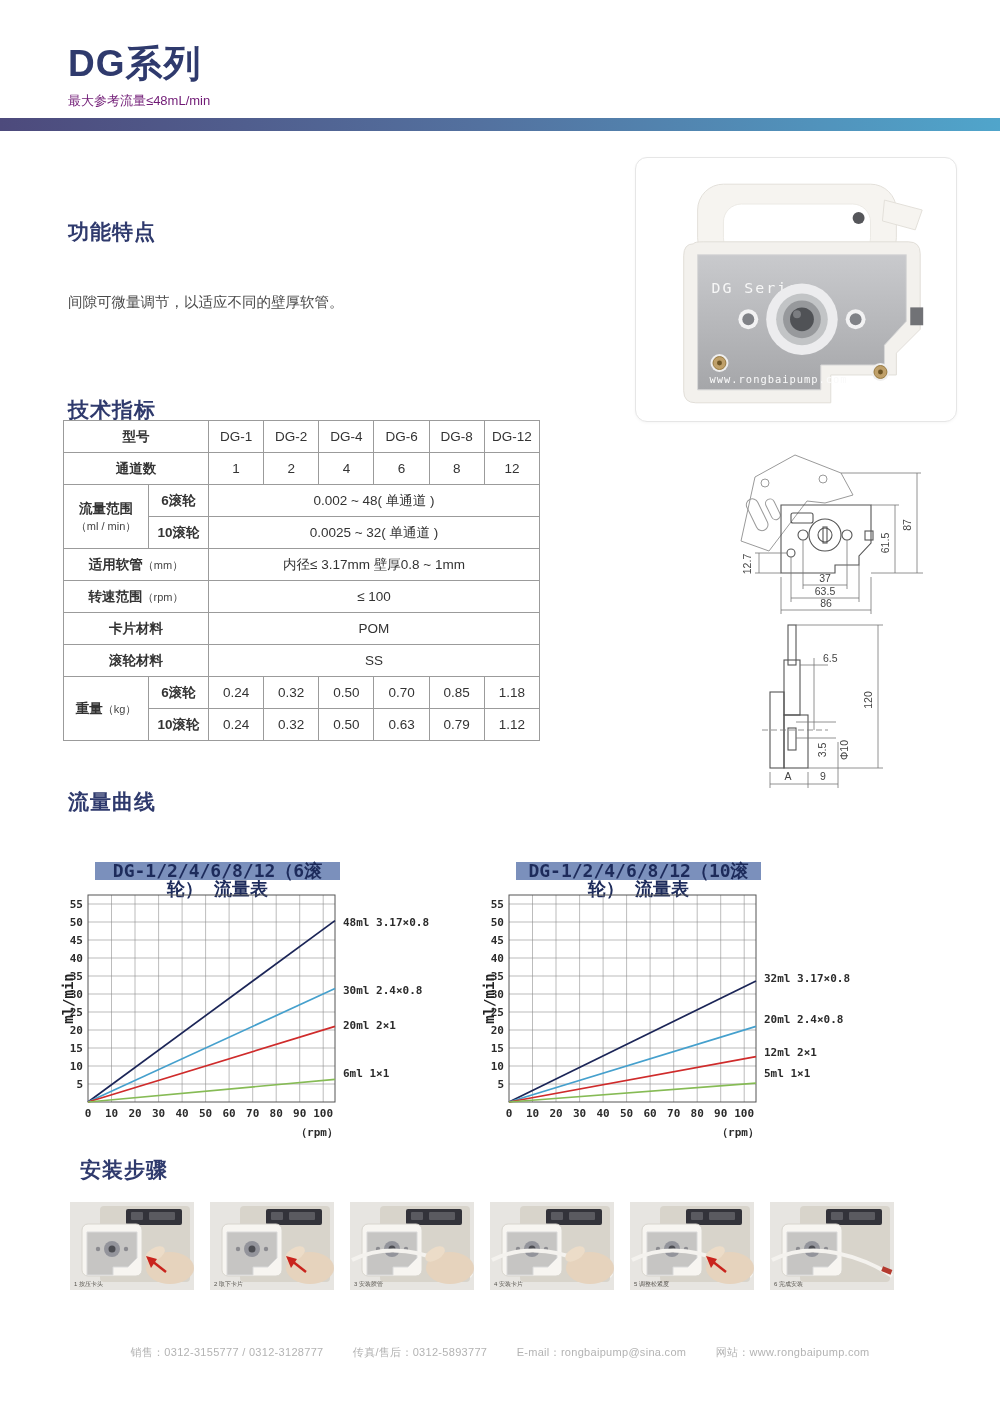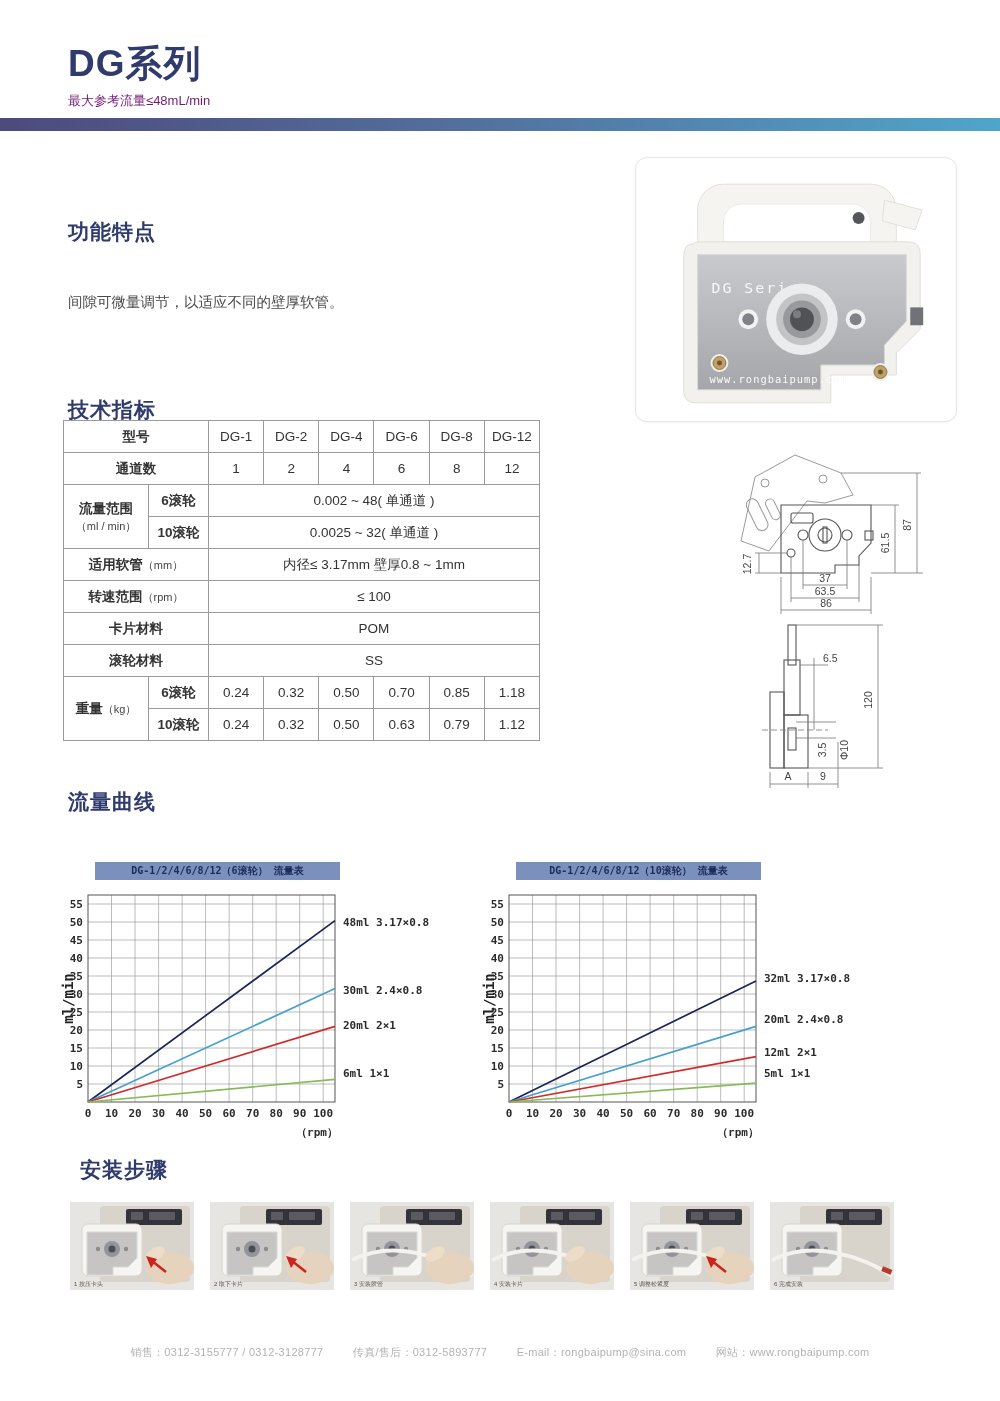--- a/index.html
+++ b/index.html
@@ -39,21 +39,21 @@
   
   .drawing{position:absolute;}
   .drawing text{font-family:"Liberation Sans",sans-serif;font-size:10.5px;fill:#444;}
   .dline{stroke:#777;stroke-width:.8;fill:none;}
   .outline{stroke:#9a9a9a;stroke-width:1;fill:none;}
   .plate-line{stroke:#555;stroke-width:1.1;fill:none;}
 
   
   .chart{position:absolute;width:400px;height:300px;}
   .chart-title{margin-left:35px;width:245px;height:18px;background:#7b90bc;color:#1d2b5b;
-               font-size:10px;font-weight:bold;text-align:center;line-height:18px;
+               font-size:18px;font-weight:bold;text-align:center;line-height:18px;
                font-family:"DejaVu Sans Mono",monospace;}
   .chart-svg{position:absolute;left:0;top:26px;}
   .chart-svg .grid{stroke:#8e8e8e;stroke-width:.6;}
   .chart-svg .frame{stroke:#555;stroke-width:1;fill:none;}
   .chart-svg text{font-family:"DejaVu Sans Mono",monospace;fill:#2b2b2b;}
   .chart-svg .tick{font-size:11px;font-weight:bold;}
   .chart-svg .serlabel{font-size:11px;font-weight:bold;}
   .chart-svg .ylab{font-size:14px;font-weight:bold;fill:#222;}
   .chart-svg .xlab{font-size:11px;font-weight:bold;}
 

